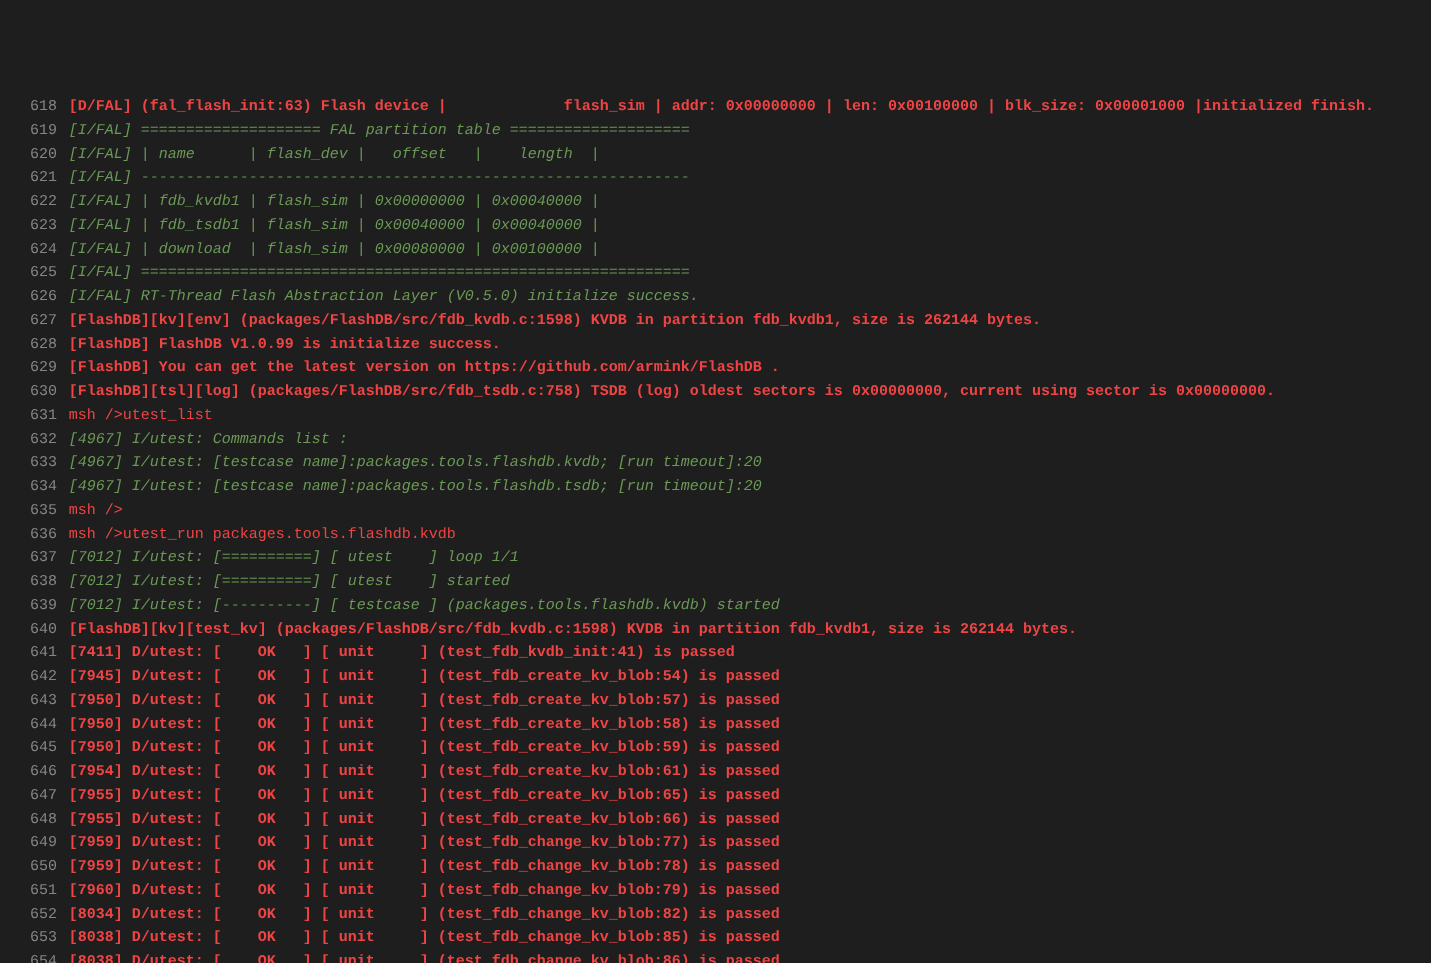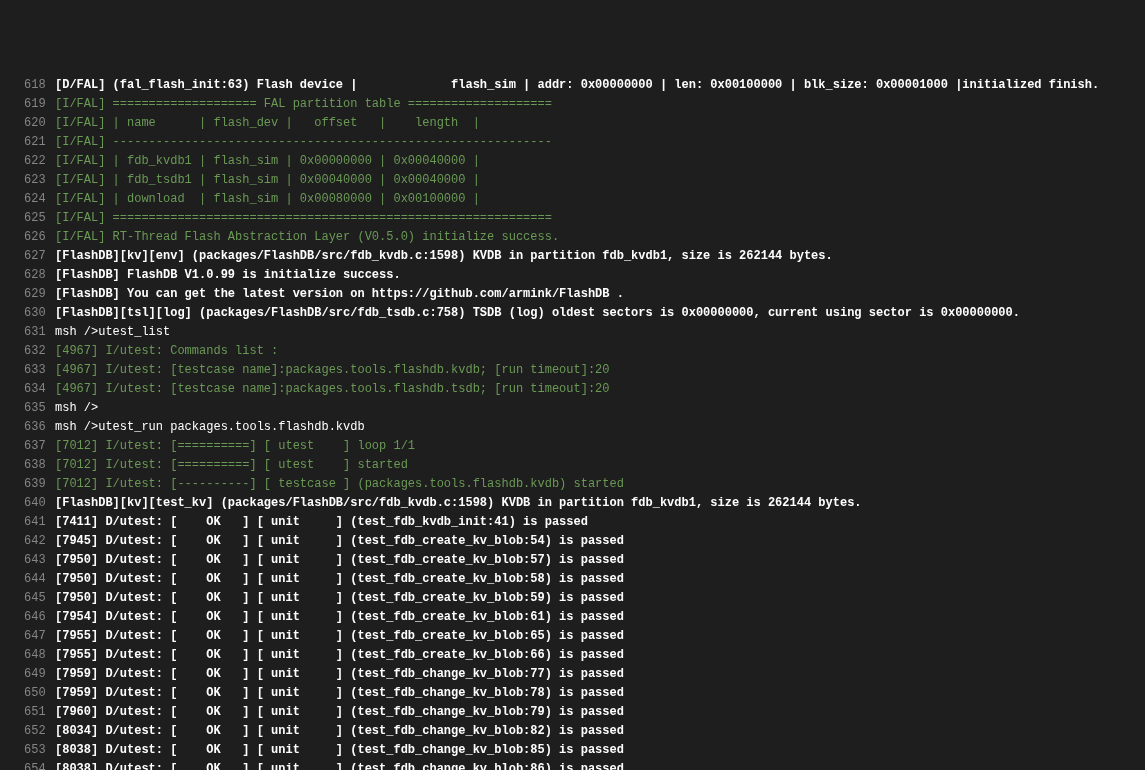--- a/index.html
+++ b/index.html
@@ -28,22 +28,22 @@
       height: 19px;
       padding-left: 24px;
     }
     .content {
       flex: 1;
       color: #d4d4d4;
     }
     .line {
       height: 19px;
     }
-    .c-green { color: #6a9955; }
-    .c-white { color: #ffffff; }
+    .c-green { color: #6a9955; font-style: italic; }
+    .c-white { color: #ef4444; }
     .c-bold { font-weight: bold; }
   </style>
 </head>
 <body>
 
 
 
 <div class="editor">
   <div class="gutter" id="gutter"><span class="ln">618</span><span class="ln">619</span><span class="ln">620</span><span class="ln">621</span><span class="ln">622</span><span class="ln">623</span><span class="ln">624</span><span class="ln">625</span><span class="ln">626</span><span class="ln">627</span><span class="ln">628</span><span class="ln">629</span><span class="ln">630</span><span class="ln">631</span><span class="ln">632</span><span class="ln">633</span><span class="ln">634</span><span class="ln">635</span><span class="ln">636</span><span class="ln">637</span><span class="ln">638</span><span class="ln">639</span><span class="ln">640</span><span class="ln">641</span><span class="ln">642</span><span class="ln">643</span><span class="ln">644</span><span class="ln">645</span><span class="ln">646</span><span class="ln">647</span><span class="ln">648</span><span class="ln">649</span><span class="ln">650</span><span class="ln">651</span><span class="ln">652</span><span class="ln">653</span><span class="ln">654</span></div>
   <div class="content" id="content"><div class="line c-white c-bold">[D/FAL] (fal_flash_init:63) Flash device |             flash_sim | addr: 0x00000000 | len: 0x00100000 | blk_size: 0x00001000 |initialized finish.</div><div class="line c-green">[I/FAL] ==================== FAL partition table ====================</div><div class="line c-green">[I/FAL] | name      | flash_dev |   offset   |    length  |</div><div class="line c-green">[I/FAL] -------------------------------------------------------------</div><div class="line c-green">[I/FAL] | fdb_kvdb1 | flash_sim | 0x00000000 | 0x00040000 |</div><div class="line c-green">[I/FAL] | fdb_tsdb1 | flash_sim | 0x00040000 | 0x00040000 |</div><div class="line c-green">[I/FAL] | download  | flash_sim | 0x00080000 | 0x00100000 |</div><div class="line c-green">[I/FAL] =============================================================</div><div class="line c-green">[I/FAL] RT-Thread Flash Abstraction Layer (V0.5.0) initialize success.</div><div class="line c-white c-bold">[FlashDB][kv][env] (packages/FlashDB/src/fdb_kvdb.c:1598) KVDB in partition fdb_kvdb1, size is 262144 bytes.</div><div class="line c-white c-bold">[FlashDB] FlashDB V1.0.99 is initialize success.</div><div class="line c-white c-bold">[FlashDB] You can get the latest version on https://github.com/armink/FlashDB .</div><div class="line c-white c-bold">[FlashDB][tsl][log] (packages/FlashDB/src/fdb_tsdb.c:758) TSDB (log) oldest sectors is 0x00000000, current using sector is 0x00000000.</div><div class="line c-white">msh /&gt;utest_list</div><div class="line c-green">[4967] I/utest: Commands list : </div><div class="line c-green">[4967] I/utest: [testcase name]:packages.tools.flashdb.kvdb; [run timeout]:20</div><div class="line c-green">[4967] I/utest: [testcase name]:packages.tools.flashdb.tsdb; [run timeout]:20</div><div class="line c-white">msh /&gt;</div><div class="line c-white">msh /&gt;utest_run packages.tools.flashdb.kvdb</div><div class="line c-green">[7012] I/utest: [==========] [ utest    ] loop 1/1</div><div class="line c-green">[7012] I/utest: [==========] [ utest    ] started</div><div class="line c-green">[7012] I/utest: [----------] [ testcase ] (packages.tools.flashdb.kvdb) started</div><div class="line c-white c-bold">[FlashDB][kv][test_kv] (packages/FlashDB/src/fdb_kvdb.c:1598) KVDB in partition fdb_kvdb1, size is 262144 bytes.</div><div class="line c-white c-bold">[7411] D/utest: [    OK   ] [ unit     ] (test_fdb_kvdb_init:41) is passed</div><div class="line c-white c-bold">[7945] D/utest: [    OK   ] [ unit     ] (test_fdb_create_kv_blob:54) is passed</div><div class="line c-white c-bold">[7950] D/utest: [    OK   ] [ unit     ] (test_fdb_create_kv_blob:57) is passed</div><div class="line c-white c-bold">[7950] D/utest: [    OK   ] [ unit     ] (test_fdb_create_kv_blob:58) is passed</div><div class="line c-white c-bold">[7950] D/utest: [    OK   ] [ unit     ] (test_fdb_create_kv_blob:59) is passed</div><div class="line c-white c-bold">[7954] D/utest: [    OK   ] [ unit     ] (test_fdb_create_kv_blob:61) is passed</div><div class="line c-white c-bold">[7955] D/utest: [    OK   ] [ unit     ] (test_fdb_create_kv_blob:65) is passed</div><div class="line c-white c-bold">[7955] D/utest: [    OK   ] [ unit     ] (test_fdb_create_kv_blob:66) is passed</div><div class="line c-white c-bold">[7959] D/utest: [    OK   ] [ unit     ] (test_fdb_change_kv_blob:77) is passed</div><div class="line c-white c-bold">[7959] D/utest: [    OK   ] [ unit     ] (test_fdb_change_kv_blob:78) is passed</div><div class="line c-white c-bold">[7960] D/utest: [    OK   ] [ unit     ] (test_fdb_change_kv_blob:79) is passed</div><div class="line c-white c-bold">[8034] D/utest: [    OK   ] [ unit     ] (test_fdb_change_kv_blob:82) is passed</div><div class="line c-white c-bold">[8038] D/utest: [    OK   ] [ unit     ] (test_fdb_change_kv_blob:85) is passed</div><div class="line c-white c-bold">[8038] D/utest: [    OK   ] [ unit     ] (test_fdb_change_kv_blob:86) is passed</div></div>

